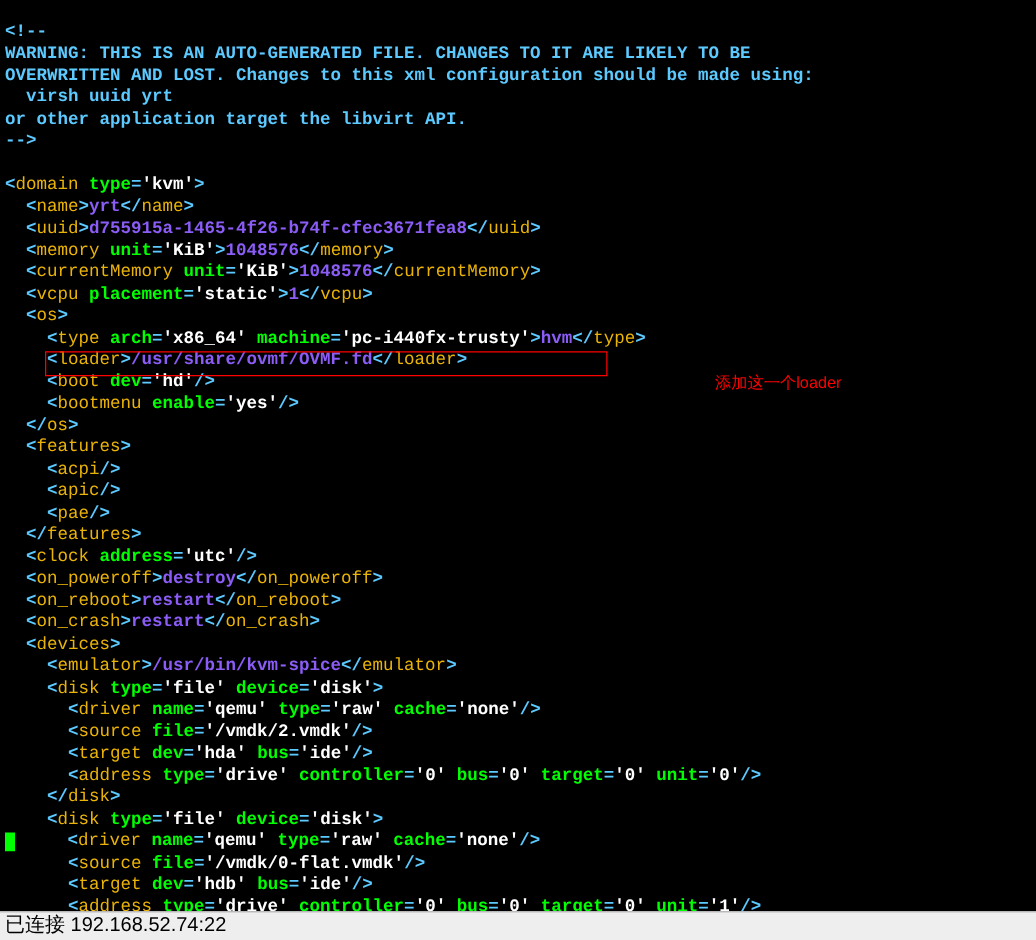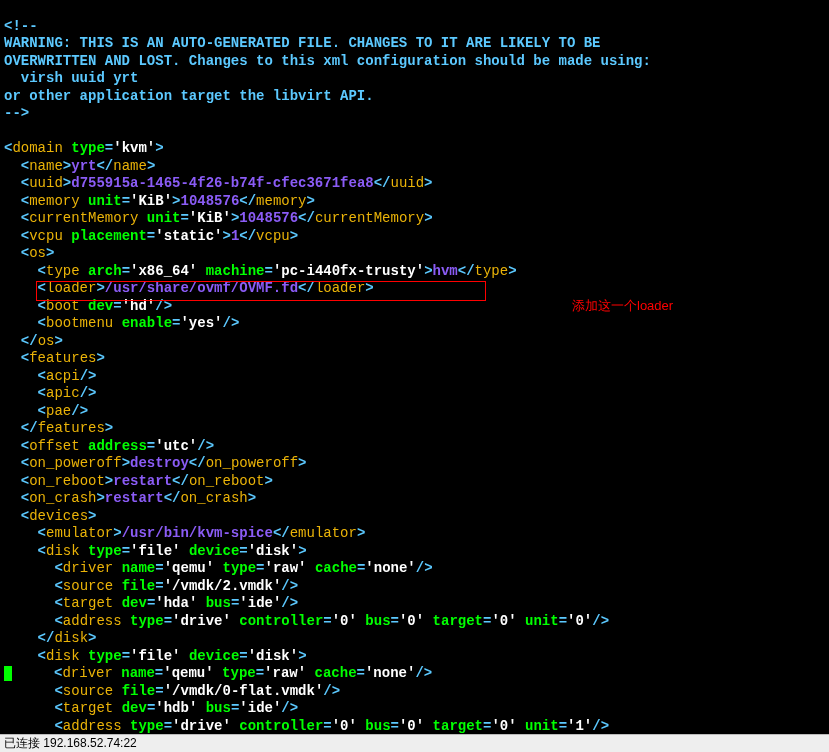--- a/index.html
+++ b/index.html
@@ -39,21 +39,21 @@
     background: #00ff00;
     vertical-align: text-bottom;
   }
   .status-bar {
     position: absolute;
     bottom: 0;
     left: 0;
     right: 0;
     background: #eee;
     color: #000;
-    font-size: 12px;
+    font-size: 16px;
     font-family: sans-serif;
     padding: 1px 4px;
     border-top: 1px solid #bbb;
   }
 </style>
 </head>
 <body>
 
 <div class="term">
 <span class="b">&lt;!--</span>
@@ -73,21 +73,21 @@
     <span class="b">&lt;</span><span class="c">type</span> <span class="a">arch</span><span class="b">=</span><span class="s">'x86_64'</span> <span class="a">machine</span><span class="b">=</span><span class="s">'pc-i440fx-trusty'</span><span class="b">&gt;</span><span class="w">hvm</span><span class="b">&lt;/</span><span class="c">type</span><span class="b">&gt;</span>
     <span class="b">&lt;</span><span class="c">loader</span><span class="b">&gt;</span><span class="w">/usr/share/ovmf/OVMF.fd</span><span class="b">&lt;/</span><span class="c">loader</span><span class="b">&gt;</span>
     <span class="b">&lt;</span><span class="c">boot</span> <span class="a">dev</span><span class="b">=</span><span class="s">'hd'</span><span class="b">/&gt;</span>
     <span class="b">&lt;</span><span class="c">bootmenu</span> <span class="a">enable</span><span class="b">=</span><span class="s">'yes'</span><span class="b">/&gt;</span>
   <span class="b">&lt;/</span><span class="c">os</span><span class="b">&gt;</span>
   <span class="b">&lt;</span><span class="c">features</span><span class="b">&gt;</span>
     <span class="b">&lt;</span><span class="c">acpi</span><span class="b">/&gt;</span>
     <span class="b">&lt;</span><span class="c">apic</span><span class="b">/&gt;</span>
     <span class="b">&lt;</span><span class="c">pae</span><span class="b">/&gt;</span>
   <span class="b">&lt;/</span><span class="c">features</span><span class="b">&gt;</span>
-  <span class="b">&lt;</span><span class="c">offset</span> <span class="a">address</span><span class="b">=</span><span class="s">'utc'</span><span class="b">/&gt;</span>
+  <span class="b">&lt;</span><span class="c">clock</span> <span class="a">address</span><span class="b">=</span><span class="s">'utc'</span><span class="b">/&gt;</span>
   <span class="b">&lt;</span><span class="c">on_poweroff</span><span class="b">&gt;</span><span class="w">destroy</span><span class="b">&lt;/</span><span class="c">on_poweroff</span><span class="b">&gt;</span>
   <span class="b">&lt;</span><span class="c">on_reboot</span><span class="b">&gt;</span><span class="w">restart</span><span class="b">&lt;/</span><span class="c">on_reboot</span><span class="b">&gt;</span>
   <span class="b">&lt;</span><span class="c">on_crash</span><span class="b">&gt;</span><span class="w">restart</span><span class="b">&lt;/</span><span class="c">on_crash</span><span class="b">&gt;</span>
   <span class="b">&lt;</span><span class="c">devices</span><span class="b">&gt;</span>
     <span class="b">&lt;</span><span class="c">emulator</span><span class="b">&gt;</span><span class="w">/usr/bin/kvm-spice</span><span class="b">&lt;/</span><span class="c">emulator</span><span class="b">&gt;</span>
     <span class="b">&lt;</span><span class="c">disk</span> <span class="a">type</span><span class="b">=</span><span class="s">'file'</span> <span class="a">device</span><span class="b">=</span><span class="s">'disk'</span><span class="b">&gt;</span>
       <span class="b">&lt;</span><span class="c">driver</span> <span class="a">name</span><span class="b">=</span><span class="s">'qemu'</span> <span class="a">type</span><span class="b">=</span><span class="s">'raw'</span> <span class="a">cache</span><span class="b">=</span><span class="s">'none'</span><span class="b">/&gt;</span>
       <span class="b">&lt;</span><span class="c">source</span> <span class="a">file</span><span class="b">=</span><span class="s">'/vmdk/2.vmdk'</span><span class="b">/&gt;</span>
       <span class="b">&lt;</span><span class="c">target</span> <span class="a">dev</span><span class="b">=</span><span class="s">'hda'</span> <span class="a">bus</span><span class="b">=</span><span class="s">'ide'</span><span class="b">/&gt;</span>
       <span class="b">&lt;</span><span class="c">address</span> <span class="a">type</span><span class="b">=</span><span class="s">'drive'</span> <span class="a">controller</span><span class="b">=</span><span class="s">'0'</span> <span class="a">bus</span><span class="b">=</span><span class="s">'0'</span> <span class="a">target</span><span class="b">=</span><span class="s">'0'</span> <span class="a">unit</span><span class="b">=</span><span class="s">'0'</span><span class="b">/&gt;</span>

